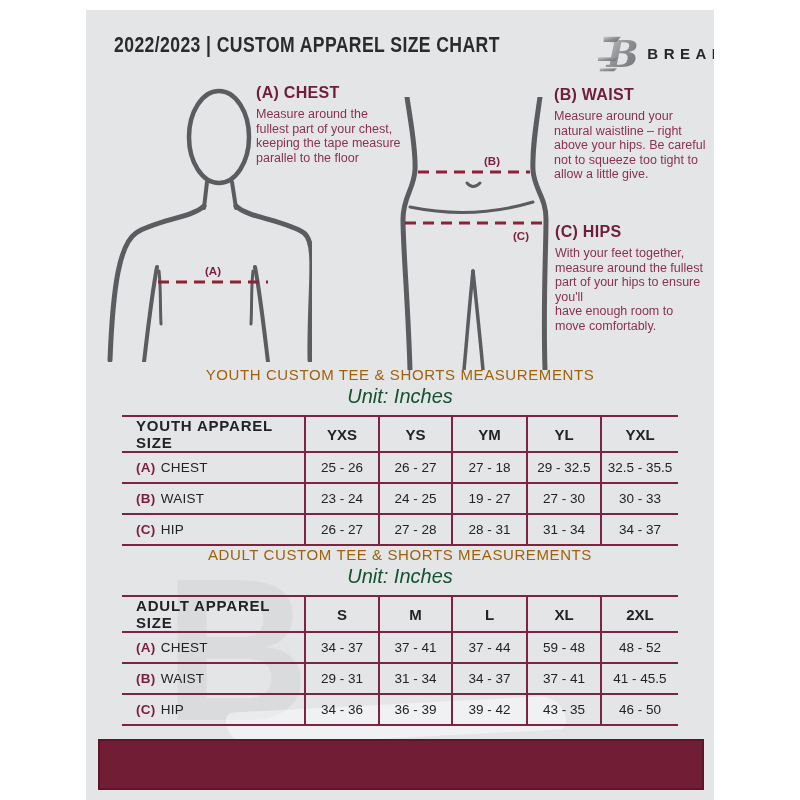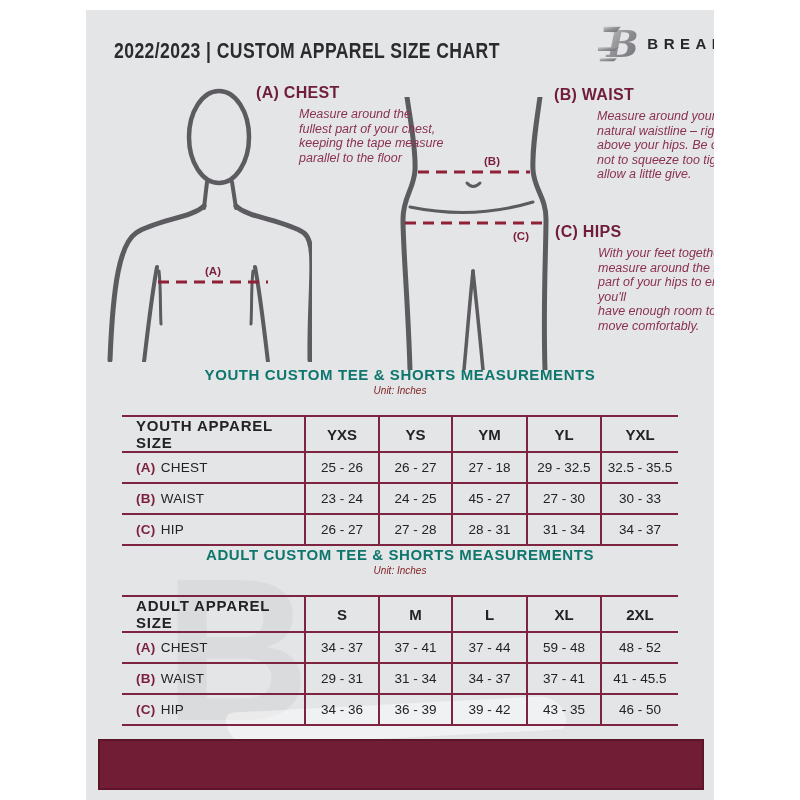--- a/index.html
+++ b/index.html
@@ -5,33 +5,33 @@
   * { margin:0; padding:0; box-sizing:border-box; }
   html,body { width:800px; height:800px; }
   body { background:#ffffff; font-family:"Liberation Sans", sans-serif; position:relative; overflow:hidden; }
 
   .page { position:absolute; left:86px; top:10px; width:628px; height:790px; background:#e4e5e7; overflow:hidden; }
 
   .watermark { position:absolute; left:78px; top:539px; font-size:202px; line-height:1; font-weight:bold; color:#d9dadc; opacity:.85; letter-spacing:0; }
   .watermark-swoosh { position:absolute; left:140px; top:694px; width:340px; height:34px; background:rgba(255,255,255,.45); transform:rotate(-3deg); border-radius:18px 60px 18px 60px; }
 
   
-  .hdr { position:absolute; left:28px; right:24px; top:8px; height:46px; display:flex; justify-content:space-between; align-items:flex-end; }
+  .hdr { position:absolute; left:28px; right:24px; top:22px; height:46px; display:flex; justify-content:space-between; align-items:flex-start; }
   .season-title { font-size:22px; font-weight:bold; color:#2b2b2e; letter-spacing:.5px; transform:scaleX(.8); transform-origin:left center; white-space:nowrap; }
   .brand { display:flex; align-items:center; gap:9px; }
   .brand-name { font-size:15px; font-weight:bold; letter-spacing:5.5px; color:#27272a; }
 
   
   .fig { position:absolute; }
   .diag-head { position:absolute; font-size:16px; font-weight:bold; color:#6f1d3a; letter-spacing:.3px; }
-  .diag-body { position:absolute; font-size:12.5px; font-style:italic; line-height:1.16; color:#8a3150; white-space:pre-line;margin-left:43px; }
+  .diag-body { position:absolute; font-size:12.5px; line-height:1.16; color:#8a3150; white-space:pre-line; }
 
   
-  .sec-title { position:absolute; left:0; right:0; text-align:center; font-size:15px; font-weight:bold; letter-spacing:.6px; color:#0f766e; }
-  .sec-unit  { position:absolute; left:0; right:0; text-align:center; font-size:10px; font-style:italic; color:#7f1d1d; }
+  .sec-title { position:absolute; left:0; right:0; text-align:center; font-size:15px; font-weight:normal; letter-spacing:.6px; color:#a16207; }
+  .sec-unit  { position:absolute; left:0; right:0; text-align:center; font-size:20px; font-style:italic; color:#14532d; }
   table.sizes { position:absolute; left:36px; width:556px; border-collapse:collapse; table-layout:fixed; }
   table.sizes { border-top:2px solid #7c2440; border-bottom:2px solid #7c2440; }
   table.sizes tr { border-bottom:2px solid #7c2440; }
   table.sizes tr:last-child { border-bottom:none; }
   table.sizes th, table.sizes td { border-left:2px solid #7c2440; text-align:center; vertical-align:middle;margin-top:12px; }
   table.sizes th:first-child, table.sizes td:first-child { border-left:none; text-align:left; padding-left:14px; }
   table.sizes th { height:30px; font-size:15px; font-weight:bold; color:#232325; }
   table.sizes td { height:31px; font-size:13.5px; color:#232325; }
   .lbl-head { font-weight:400; font-size:14px; letter-spacing:.8px; color:#38383a; }
   .row-label { font-size:14.5px; color:#2c2c2e; letter-spacing:.3px; }
@@ -132,21 +132,21 @@
       <td>25 - 26</td>
       <td>26 - 27</td>
       <td>27 - 18</td>
       <td>29 - 32.5</td>
       <td>32.5 - 35.5</td>
     </tr>
     <tr>
       <td class="row-label"><span class="pf">(B)</span><span>WAIST</span></td>
       <td>23 - 24</td>
       <td>24 - 25</td>
-      <td>45 - 27</td>
+      <td>19 - 27</td>
       <td>27 - 30</td>
       <td>30 - 33</td>
     </tr>
     <tr>
       <td class="row-label"><span class="pf">(C)</span><span>HIP</span></td>
       <td>26 - 27</td>
       <td>27 - 28</td>
       <td>28 - 31</td>
       <td>31 - 34</td>
       <td>34 - 37</td>

